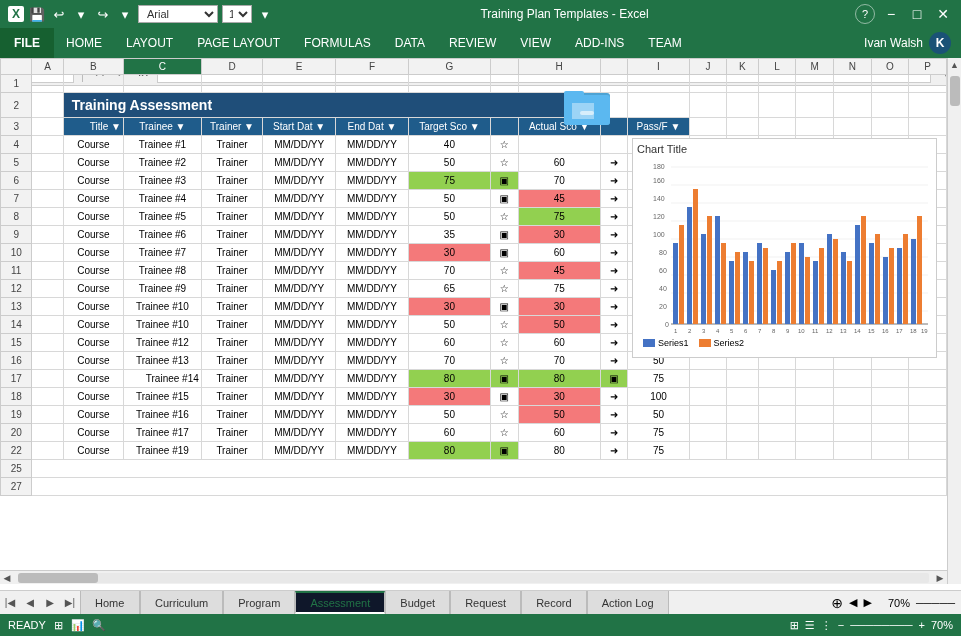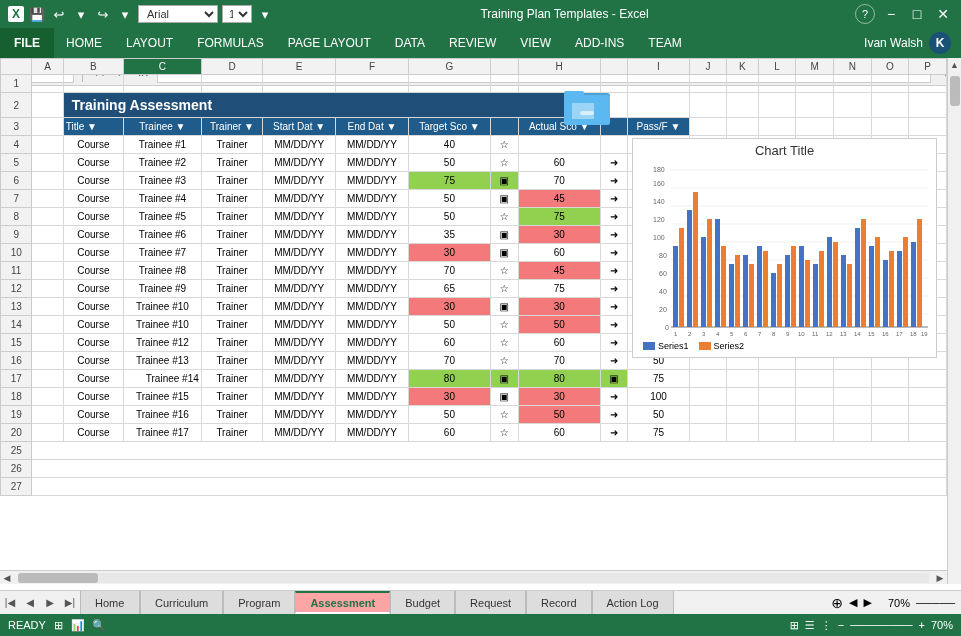--- a/index.html
+++ b/index.html
@@ -272,22 +272,22 @@
     <span class="win-btn">−</span>
     <span class="win-btn">□</span>
     <span class="win-btn win-close">✕</span>
   </div>
 </div>
 
 <div id="menu-bar">
   <div class="file-btn">FILE</div>
   <div class="menu-item">HOME</div>
   <div class="menu-item">LAYOUT</div>
+  <div class="menu-item">PAGE LAYOUT</div>
   <div class="menu-item">FORMULAS</div>
-  <div class="menu-item">PAGE LAYOUT</div>
   <div class="menu-item">DATA</div>
   <div class="menu-item">REVIEW</div>
   <div class="menu-item">VIEW</div>
   <div class="menu-item">ADD-INS</div>
   <div class="menu-item">TEAM</div>
   <div class="spacer"></div>
   <div class="user-info">
     <span>Ivan Walsh</span>
     <div class="user-avatar">K</div>
   </div>
@@ -368,21 +368,21 @@
             <td></td>
             <td></td>
             <td></td>
             <td></td>
             <td></td>
           </tr>
 
           <tr>
             <td class="rh">3</td>
             <td></td>
-            <td style="background:#1f5c8b;color:white;text-align:left;font-size:10px;">Title ▼</td>
+            <td style="background:#1f5c8b;color:white;text-align:right;font-size:10px;">Title ▼</td>
             <td style="background:#1f5c8b;color:white;text-align:center;font-size:10px;">Trainee ▼</td>
             <td style="background:#1f5c8b;color:white;text-align:center;font-size:10px;">Trainer ▼</td>
             <td style="background:#1f5c8b;color:white;text-align:center;font-size:10px;">Start Dat ▼</td>
             <td style="background:#1f5c8b;color:white;text-align:center;font-size:10px;">End Dat ▼</td>
             <td style="background:#1f5c8b;color:white;text-align:center;font-size:10px;">Target Sco ▼</td>
             <td style="background:#1f5c8b;color:white;text-align:center;font-size:10px;"></td>
             <td style="background:#1f5c8b;color:white;text-align:center;font-size:10px;">Actual Sco ▼</td>
             <td style="background:#1f5c8b;color:white;text-align:center;font-size:10px;"></td>
             <td style="background:#1f5c8b;color:white;text-align:center;font-size:10px;">Pass/F ▼</td>
             <td></td>
@@ -762,48 +762,65 @@
             <td></td>
             <td></td>
             <td></td>
             <td></td>
             <td></td>
             <td></td>
             <td></td>
           </tr>
 
 
+          <tr>
+            <td class="rh">22</td>
+            <td></td>
+            <td style="text-align:center;">Course</td>
+            <td style="text-align:center;">Trainee #19</td>
+            <td style="text-align:center;">Trainer</td>
+            <td style="text-align:center;">MM/DD/YY</td>
+            <td style="text-align:center;">MM/DD/YY</td>
+            <td style="text-align:center;background:#92d050;">80</td>
+            <td style="text-align:center;background:#92d050;">▣</td>
+            <td style="text-align:center;">80</td>
+            <td style="text-align:center;">➜</td>
+            <td style="text-align:center;">75</td>
+            <td></td>
+            <td></td>
+            <td></td>
+            <td></td>
+            <td></td>
+            <td></td>
+            <td></td>
+          </tr>
 
           <tr>
             <td class="rh">25</td>
-            <td colspan="18"></td>
-          </tr>
-          <tr>
-            <td class="rh">26</td>
             <td colspan="18"></td>
           </tr>
           <tr>
             <td class="rh">27</td>
             <td colspan="18"></td>
           </tr>
         </tbody>
       </table>
 
       <div style="position:absolute; top:18px; right:330px; width:60px; height:60px; display:flex; flex-direction:column; align-items:center; justify-content:center;">
         <svg width="50" height="50" viewBox="0 0 50 50">
           <rect x="2" y="12" width="46" height="32" rx="3" ry="3" fill="#4da3d4"></rect>
           <rect x="2" y="10" width="20" height="8" rx="2" ry="2" fill="#5bb8f0"></rect>
           <rect x="2" y="14" width="46" height="30" rx="3" ry="3" fill="#5bb8f0"></rect>
           <polygon points="18,22 32,22 32,38 10,38 10,22" fill="white" opacity="0.4"></polygon>
           <rect x="18" y="30" width="14" height="4" rx="2" fill="white" opacity="0.6"></rect>
         </svg>
       </div>
 
       <div class="chart-area" style="position:absolute; top:80px; right:10px; width:305px; height:220px; background:white; border:1px solid #ccc;">
-        <div class="chart-title" style="text-align:center; font-size:13px; padding:4px; color:#333;">Chart Title</div>
+        <div class="chart-title" style="text-align:left; font-size:11px; padding:4px; color:#333;">Chart Title</div>
         <svg width="285" height="175" viewBox="0 0 285 175" style="margin-left:10px;">
 
           <text x="22" y="168" font-size="7" fill="#666">0</text>
           <text x="16" y="150" font-size="7" fill="#666">20</text>
           <text x="16" y="132" font-size="7" fill="#666">40</text>
           <text x="16" y="114" font-size="7" fill="#666">60</text>
           <text x="16" y="96" font-size="7" fill="#666">80</text>
           <text x="10" y="78" font-size="7" fill="#666">100</text>
           <text x="10" y="60" font-size="7" fill="#666">120</text>
           <text x="10" y="42" font-size="7" fill="#666">140</text>
@@ -935,21 +952,21 @@
   <div class="tab-nav-btn">▶|</div>
   <div class="sheet-tab" style="background:#ddd; color:#333;">
     <span>Home</span>
   </div>
   <div class="sheet-tab" style="background:#ddd; color:#333;">
     <span>Curriculum</span>
   </div>
   <div class="sheet-tab" style="background:#ddd; color:#333;">
     <span>Program</span>
   </div>
-  <div class="sheet-tab active" style="background:#fca5a5; color:#217346; font-weight:bold; border-top:2px solid #217346;">
+  <div class="sheet-tab active" style="background:#0f172a; color:#217346; font-weight:normal; border-top:2px solid #217346;">
     <span>Assessment</span>
   </div>
   <div class="sheet-tab" style="background:#ddd; color:#333;">
     <span>Budget</span>
   </div>
   <div class="sheet-tab" style="background:#ddd; color:#333;">
     <span>Request</span>
   </div>
   <div class="sheet-tab" style="background:#ddd; color:#333;">
     <span>Record</span>

